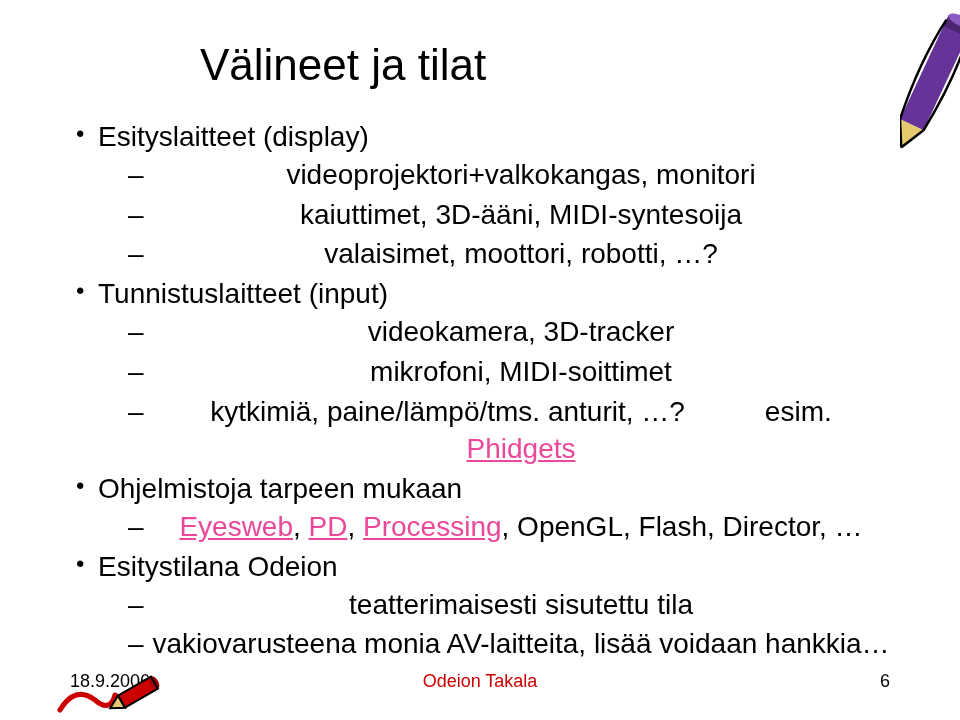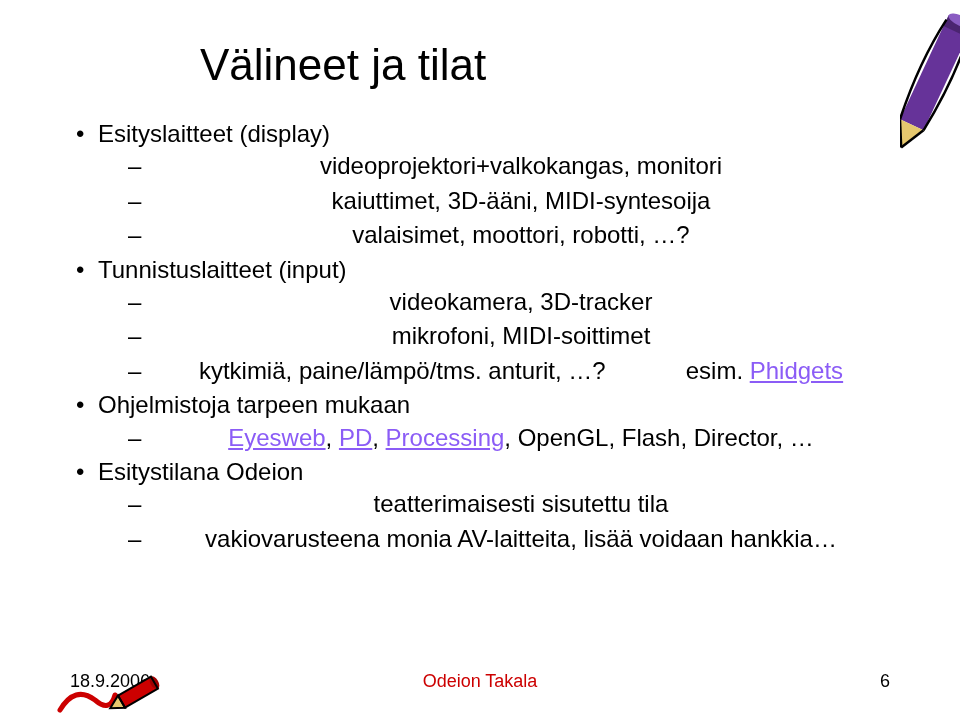--- a/index.html
+++ b/index.html
@@ -19,21 +19,21 @@
     position: relative;
   }
   .title {
     font-size: 44px;
     font-weight: 400;
     text-align: left;
     margin-left: 130px;
     margin-bottom: 28px;
   }
   .content {
-    font-size: 24px;
+    font-size: 28px;
     line-height: 1.35;
     max-width: 820px;
   }
   .bullet-l1 {
     list-style: none;
     margin-left: 0;
   }
   .bullet-l1 > li {
     position: relative;
     padding-left: 28px;
@@ -55,21 +55,21 @@
     padding-left: 26px;
     margin-bottom: 2px;
     text-align: center;
   }
   .bullet-l2 > li::before {
     content: "–";
     position: absolute;
     left: 2px;
     top: 0;
   }
-  .link { color: #8b5cf6; text-decoration: underline; }
+  .link { color: #ec4899; text-decoration: underline; }
   .esim-line { display: inline; }
   .esim-gap { display: inline-block; width: 80px; }
   .footer {
     position: absolute;
     bottom: 28px;
     left: 0;
     width: 100%;
     padding: 0 70px;
     display: flex;
     justify-content: space-between;

